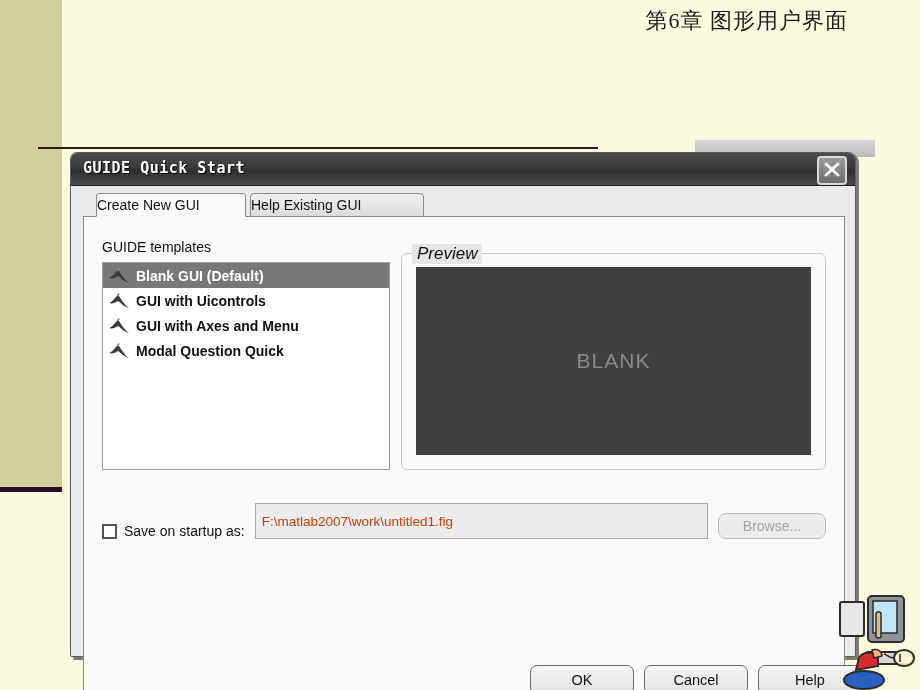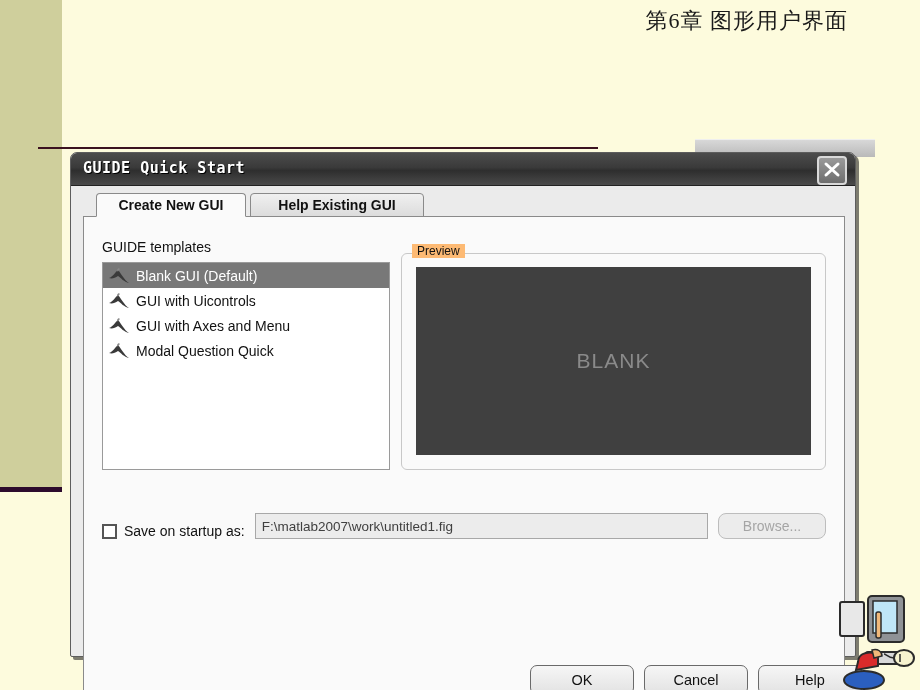--- a/index.html
+++ b/index.html
@@ -66,25 +66,24 @@
   #close-button svg{display:block;margin:3px auto;}
 
   
   #tabstrip{
     position:absolute;left:12px;top:40px;width:762px;height:24px;
   }
   .tab{
     position:absolute;bottom:0;height:24px;
     box-sizing:border-box;
     font-size:14px;color:#111;
-    display:flex;align-items:center;justify-content:center;
+    display:flex;align-items:center;justify-content:flex-start;
     cursor:pointer;
     border:1px solid #8a8a8a;
     border-radius:4px 4px 0 0;
-    font-weight:bold;
   }
   .tab.active{
     background:#fafafa;border-bottom:1px solid #fafafa;
     left:13px;width:150px;z-index:3;
   }
   .tab.inactive{
     background:linear-gradient(to bottom,#f0f0f0,#dcdcdc);
     left:167px;width:174px;z-index:2;
   }
 
@@ -101,34 +100,34 @@
   }
   #template-listbox{
     position:absolute;left:18px;top:45px;width:288px;height:208px;
     background:#ffffff;
     border:1px solid #9a9a9a;
     box-sizing:border-box;
     overflow:hidden;
   }
   .list-item{
     height:25px;display:flex;align-items:center;
-    padding-left:5px;font-size:14px;color:#111;cursor:pointer;
+    padding-left:5px;font-size:14px;color:#111;cursor:pointer;font-weight:bold;
   }
   .list-item.selected{background:#787878;color:#ffffff;}
   .mlicon{width:22px;height:18px;flex:0 0 22px;margin-right:6px;}
 
   
   #preview-group{
     position:absolute;left:317px;top:36px;width:425px;height:217px;
     border:1px solid #c8c8c8;border-radius:6px;
     box-sizing:border-box;
   }
   #preview-legend{
-    position:absolute;left:10px;top:-10px;background:#fdba74;
-    padding:0 5px;font-size:12px;color:#111;
+    position:absolute;left:10px;top:-10px;background:#e5e5e5;
+    padding:0 5px;font-size:17px;color:#111;font-style:italic;
   }
   #preview-canvas{
     position:absolute;left:14px;top:13px;right:14px;bottom:14px;
     background:#404040;
     display:flex;align-items:center;justify-content:center;
   }
   #preview-blank-text{
     font-size:21px;color:#8a8a8a;letter-spacing:1px;
   }
 
@@ -136,24 +135,24 @@
   #save-row{
     position:absolute;left:18px;top:294px;right:18px;height:28px;
     display:flex;align-items:flex-end;
   }
   #save-checkbox{
     width:15px;height:15px;background:#fff;border:2px solid #555;
     box-sizing:border-box;flex:0 0 15px;cursor:pointer;
   }
   #save-label{margin-left:7px;font-size:14px;color:#111;white-space:nowrap;}
   #save-path-input{
-    margin-left:10px;flex:1 1 auto;height:26px;
+    margin-left:10px;flex:1 1 auto;height:36px;
     background:#ececec;border:1px solid #a8a8a8;
     box-sizing:border-box;
-    font-size:13.5px;color:#404040;
+    font-size:13.5px;color:#c2410c;
     display:flex;align-items:center;padding-left:6px;
     font-family:"Liberation Sans", sans-serif;
   }
   #browse-button{
     margin-left:10px;flex:0 0 108px;height:26px;
     background:#ececec;border:1px solid #bdbdbd;border-radius:8px;
     box-sizing:border-box;
     font-size:14px;color:#a5a5a5;
     display:flex;align-items:center;justify-content:center;
     cursor:default;

